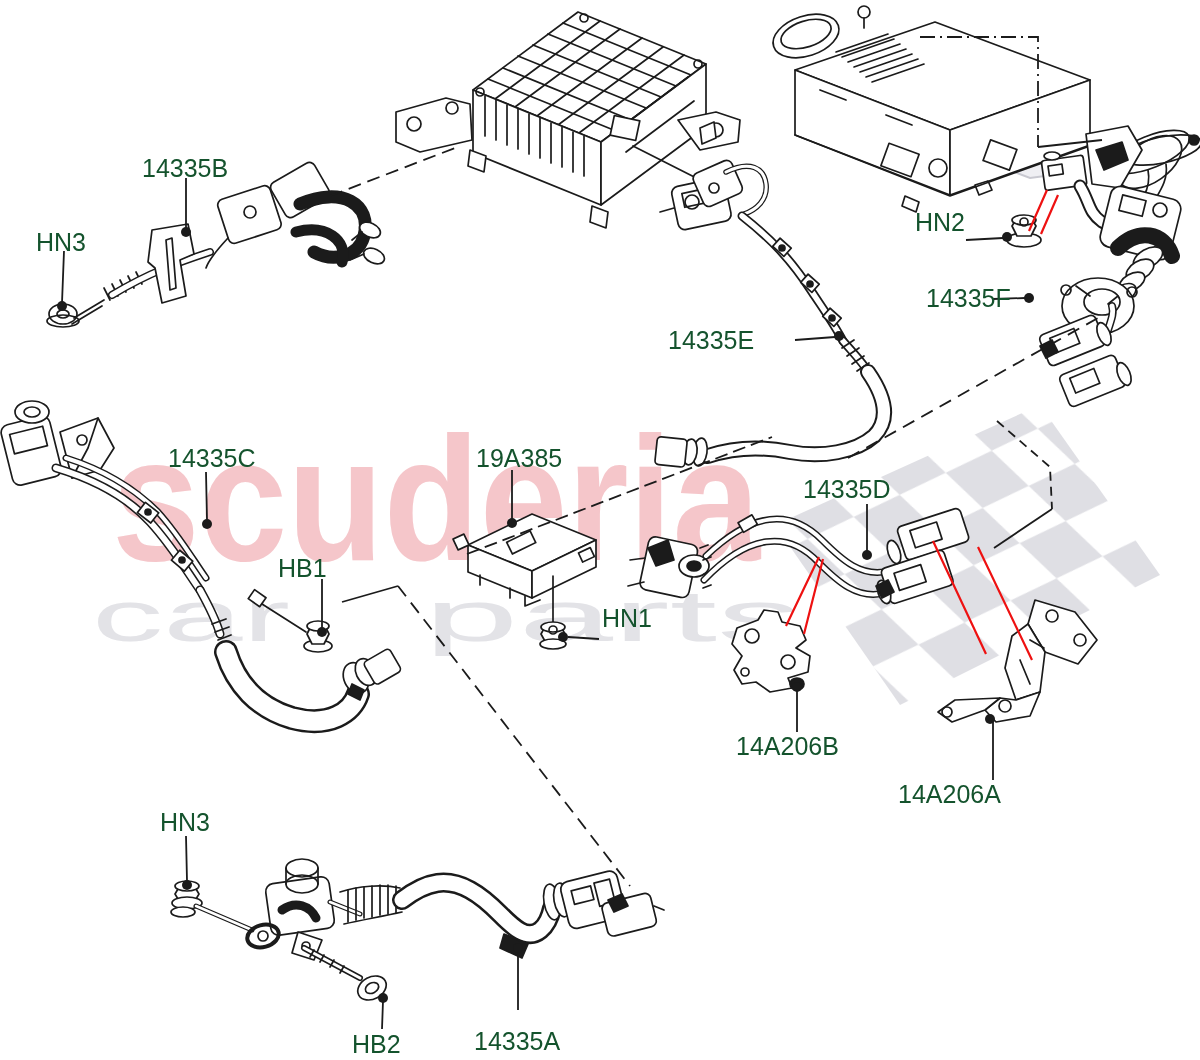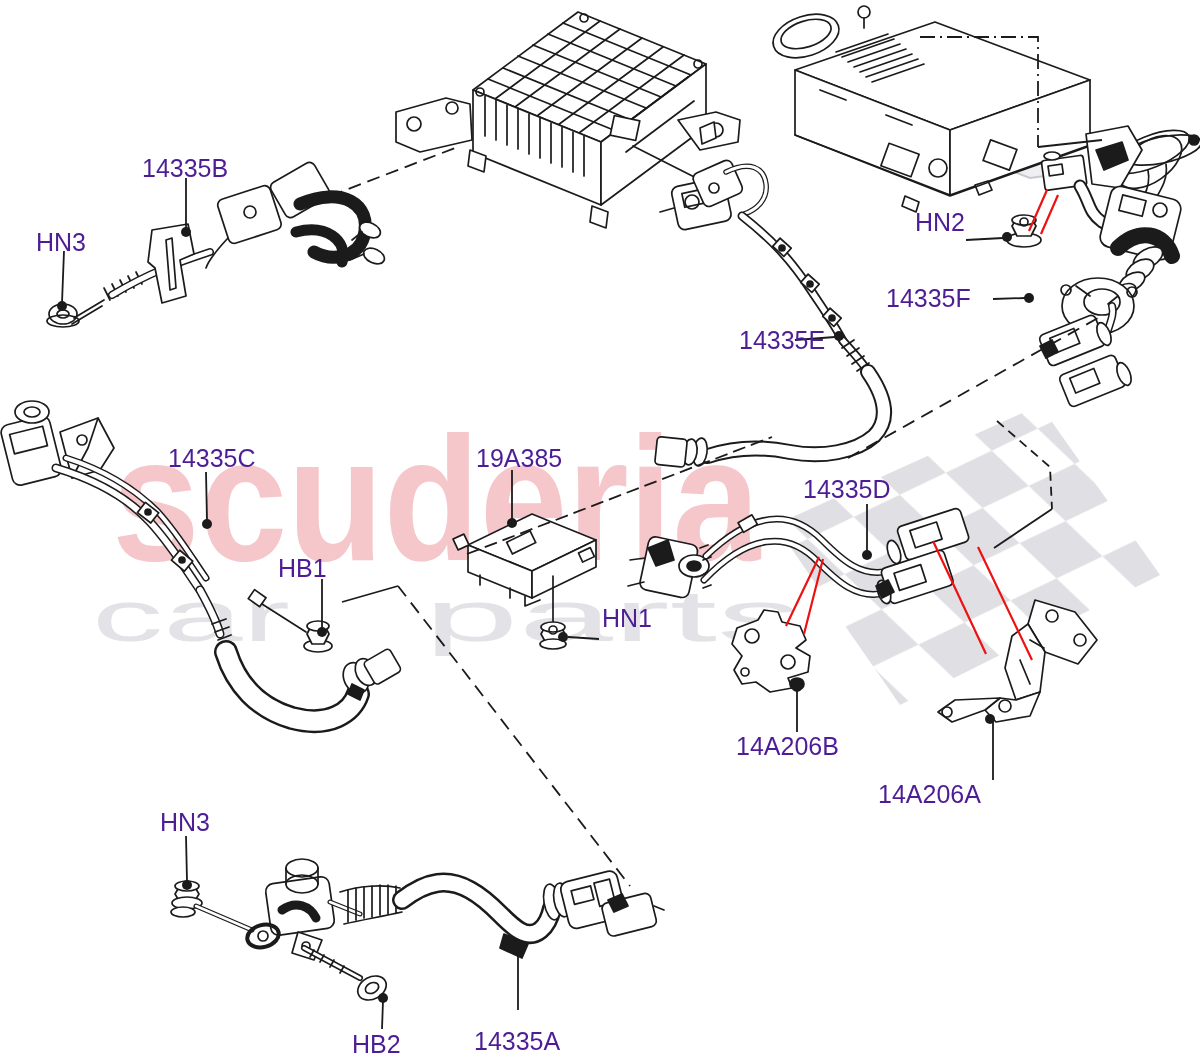--- a/index.html
+++ b/index.html
@@ -1,19 +1,19 @@
 <!DOCTYPE html>
 <html><head>
 <meta charset="utf-8">
 <style>
   html,body{margin:0;padding:0;background:#fff;}
   #stage{position:relative;width:1200px;height:1060px;background:#fff;overflow:hidden;
          font-family:"Liberation Sans", sans-serif;}
   #artwork{position:absolute;left:0;top:0;}
-  .callout{position:absolute;font-size:25px;line-height:1.0;color:#4c1d95;
+  .callout{position:absolute;font-size:25px;line-height:1.0;color:#14532d;
            font-family:"Liberation Sans", sans-serif;white-space:nowrap;}
 </style>
 </head>
 <body>
 
 <div id="stage">
 
 <svg id="artwork" width="1200" height="1060" viewBox="0 0 1200 1060" xmlns="http://www.w3.org/2000/svg">
 
   <defs>
@@ -363,25 +363,25 @@
   <g stroke="#ee1111" stroke-width="2.2">
     <path d="M1029,231 L1047,190 M1041,234 L1058,195"></path>
     <path d="M786,626 L819,557 M804,634 L823,559"></path>
     <path d="M986,654 L933,541 M1032,660 L978,547"></path>
   </g>
 </svg>
 
   <div class="callout" style="left:142px;top:156px">14335B</div>
   <div class="callout" style="left:36px;top:230px">HN3</div>
   <div class="callout" style="left:915px;top:210px">HN2</div>
-  <div class="callout" style="left:886px;top:286px">14335F</div>
-  <div class="callout" style="left:739px;top:328px">14335E</div>
+  <div class="callout" style="left:926px;top:286px">14335F</div>
+  <div class="callout" style="left:668px;top:328px">14335E</div>
   <div class="callout" style="left:168px;top:446px">14335C</div>
   <div class="callout" style="left:476px;top:446px">19A385</div>
   <div class="callout" style="left:803px;top:477px">14335D</div>
   <div class="callout" style="left:278px;top:556px">HB1</div>
   <div class="callout" style="left:602px;top:606px">HN1</div>
   <div class="callout" style="left:736px;top:734px">14A206B</div>
-  <div class="callout" style="left:878px;top:782px">14A206A</div>
+  <div class="callout" style="left:898px;top:782px">14A206A</div>
   <div class="callout" style="left:160px;top:810px">HN3</div>
   <div class="callout" style="left:352px;top:1032px">HB2</div>
   <div class="callout" style="left:474px;top:1029px">14335A</div>
 </div>
 
 </body></html>

